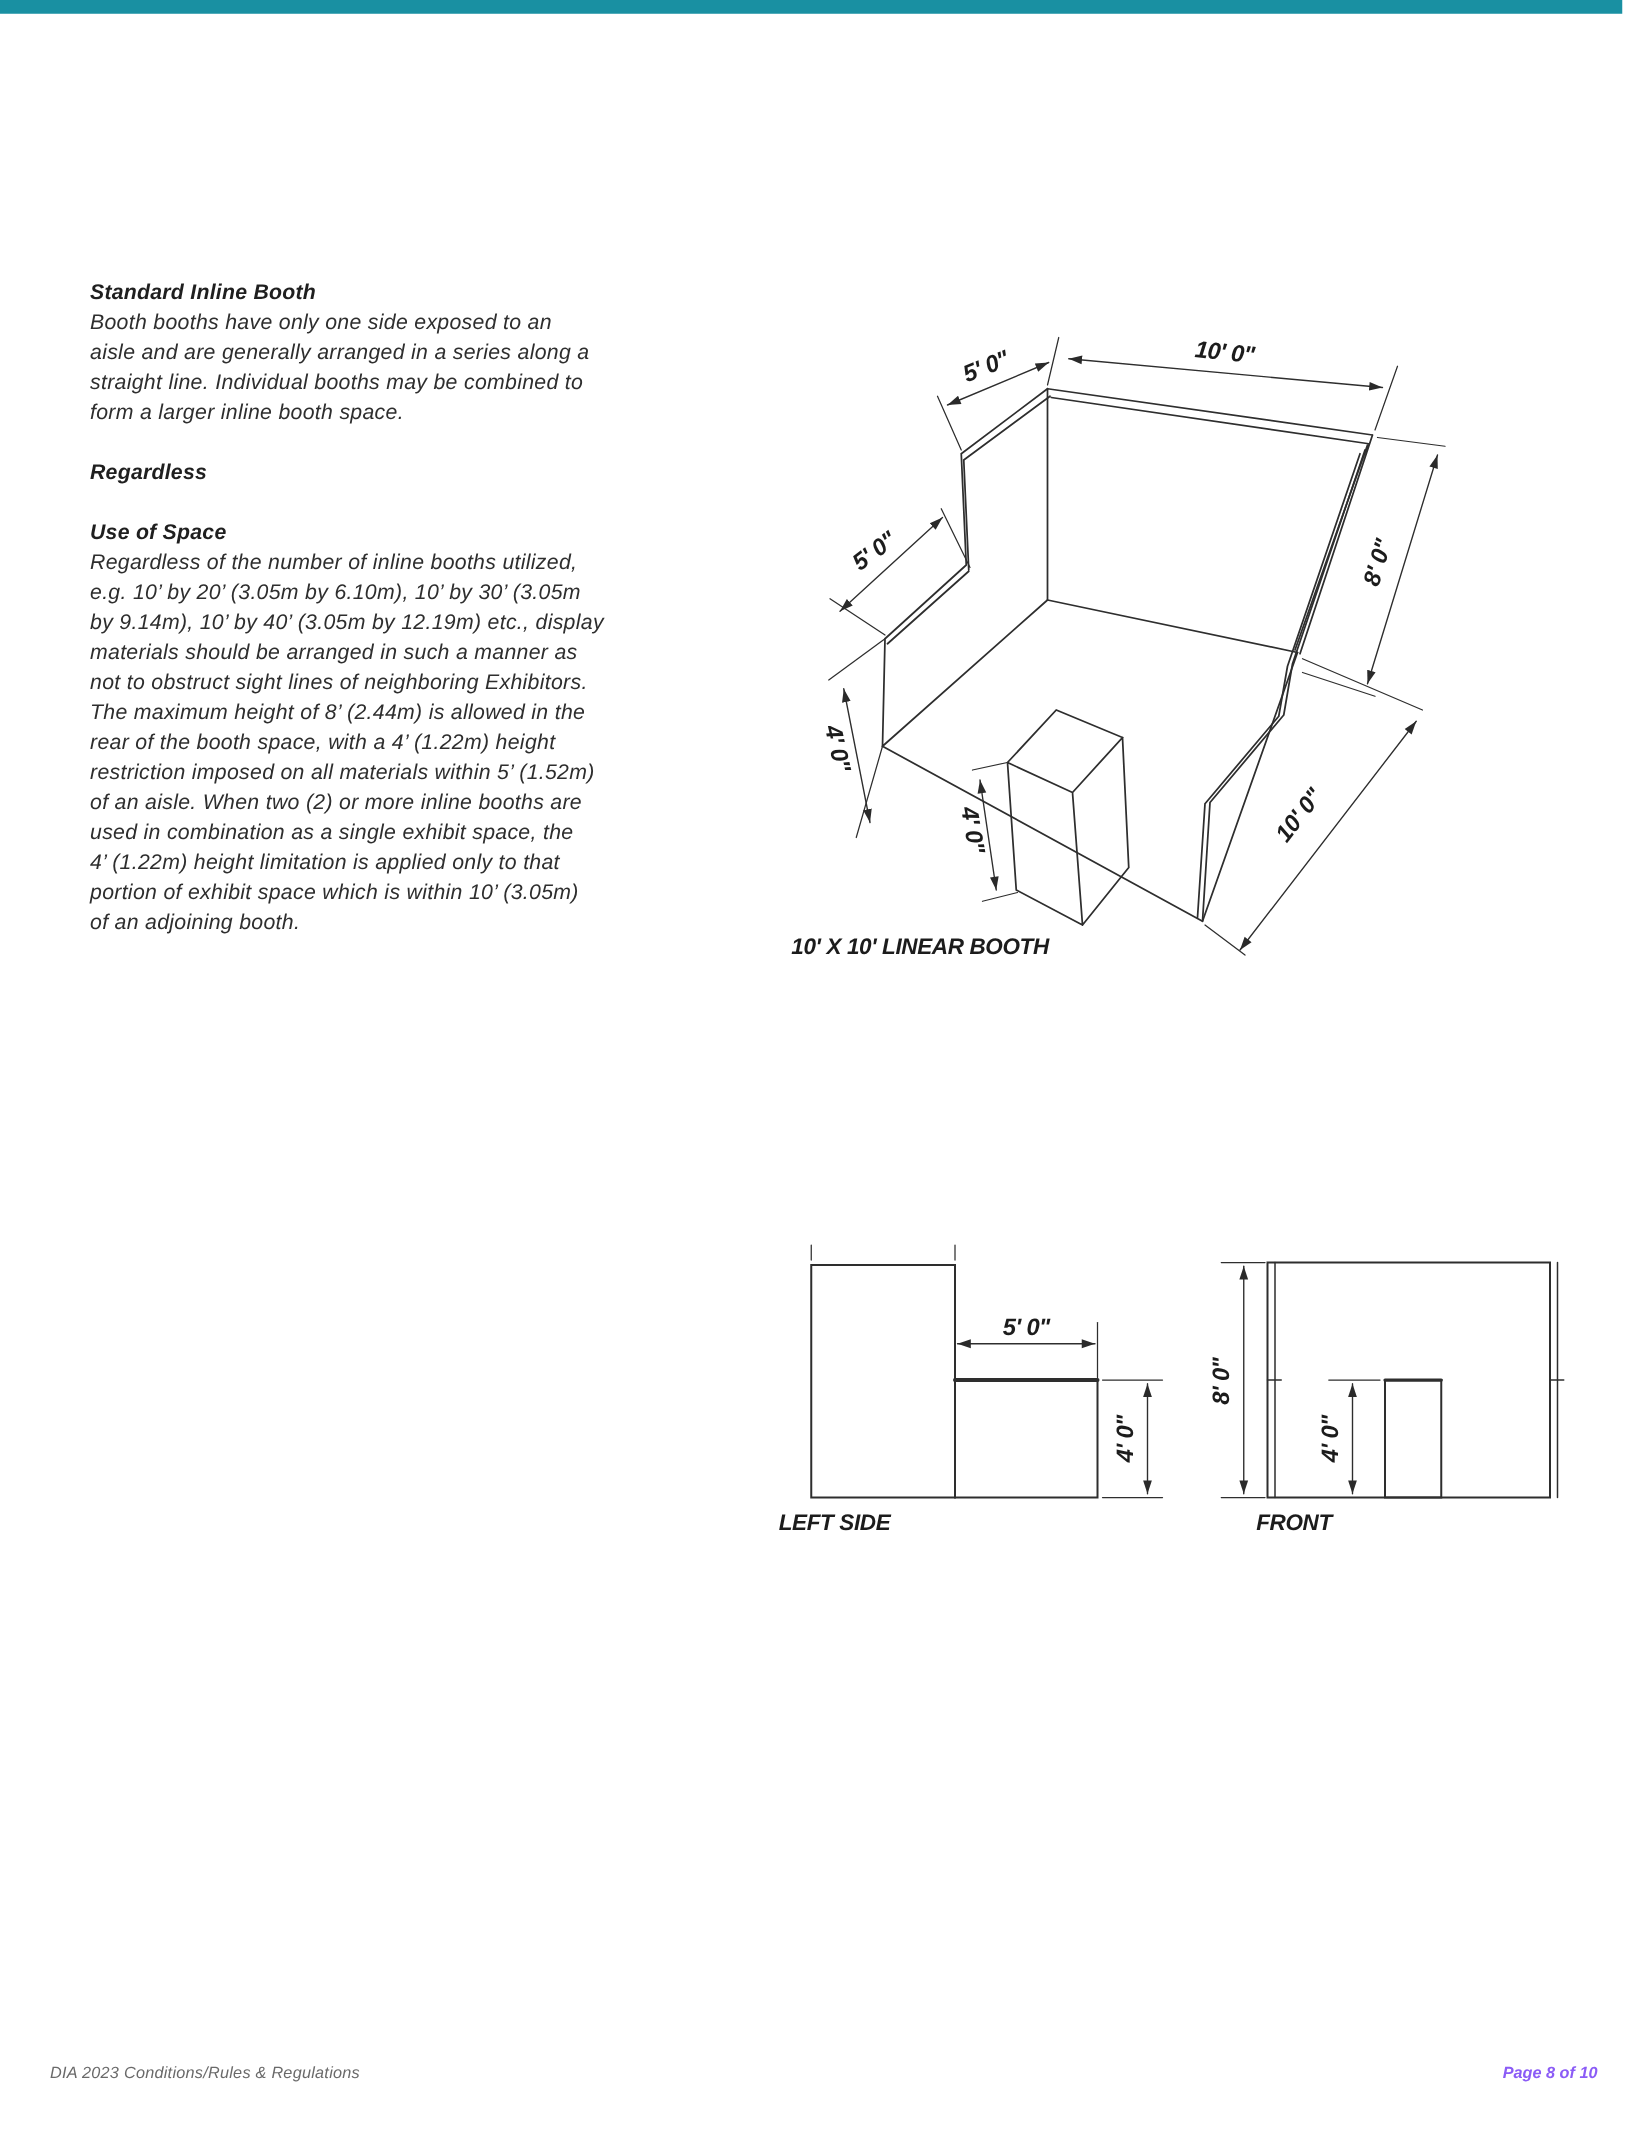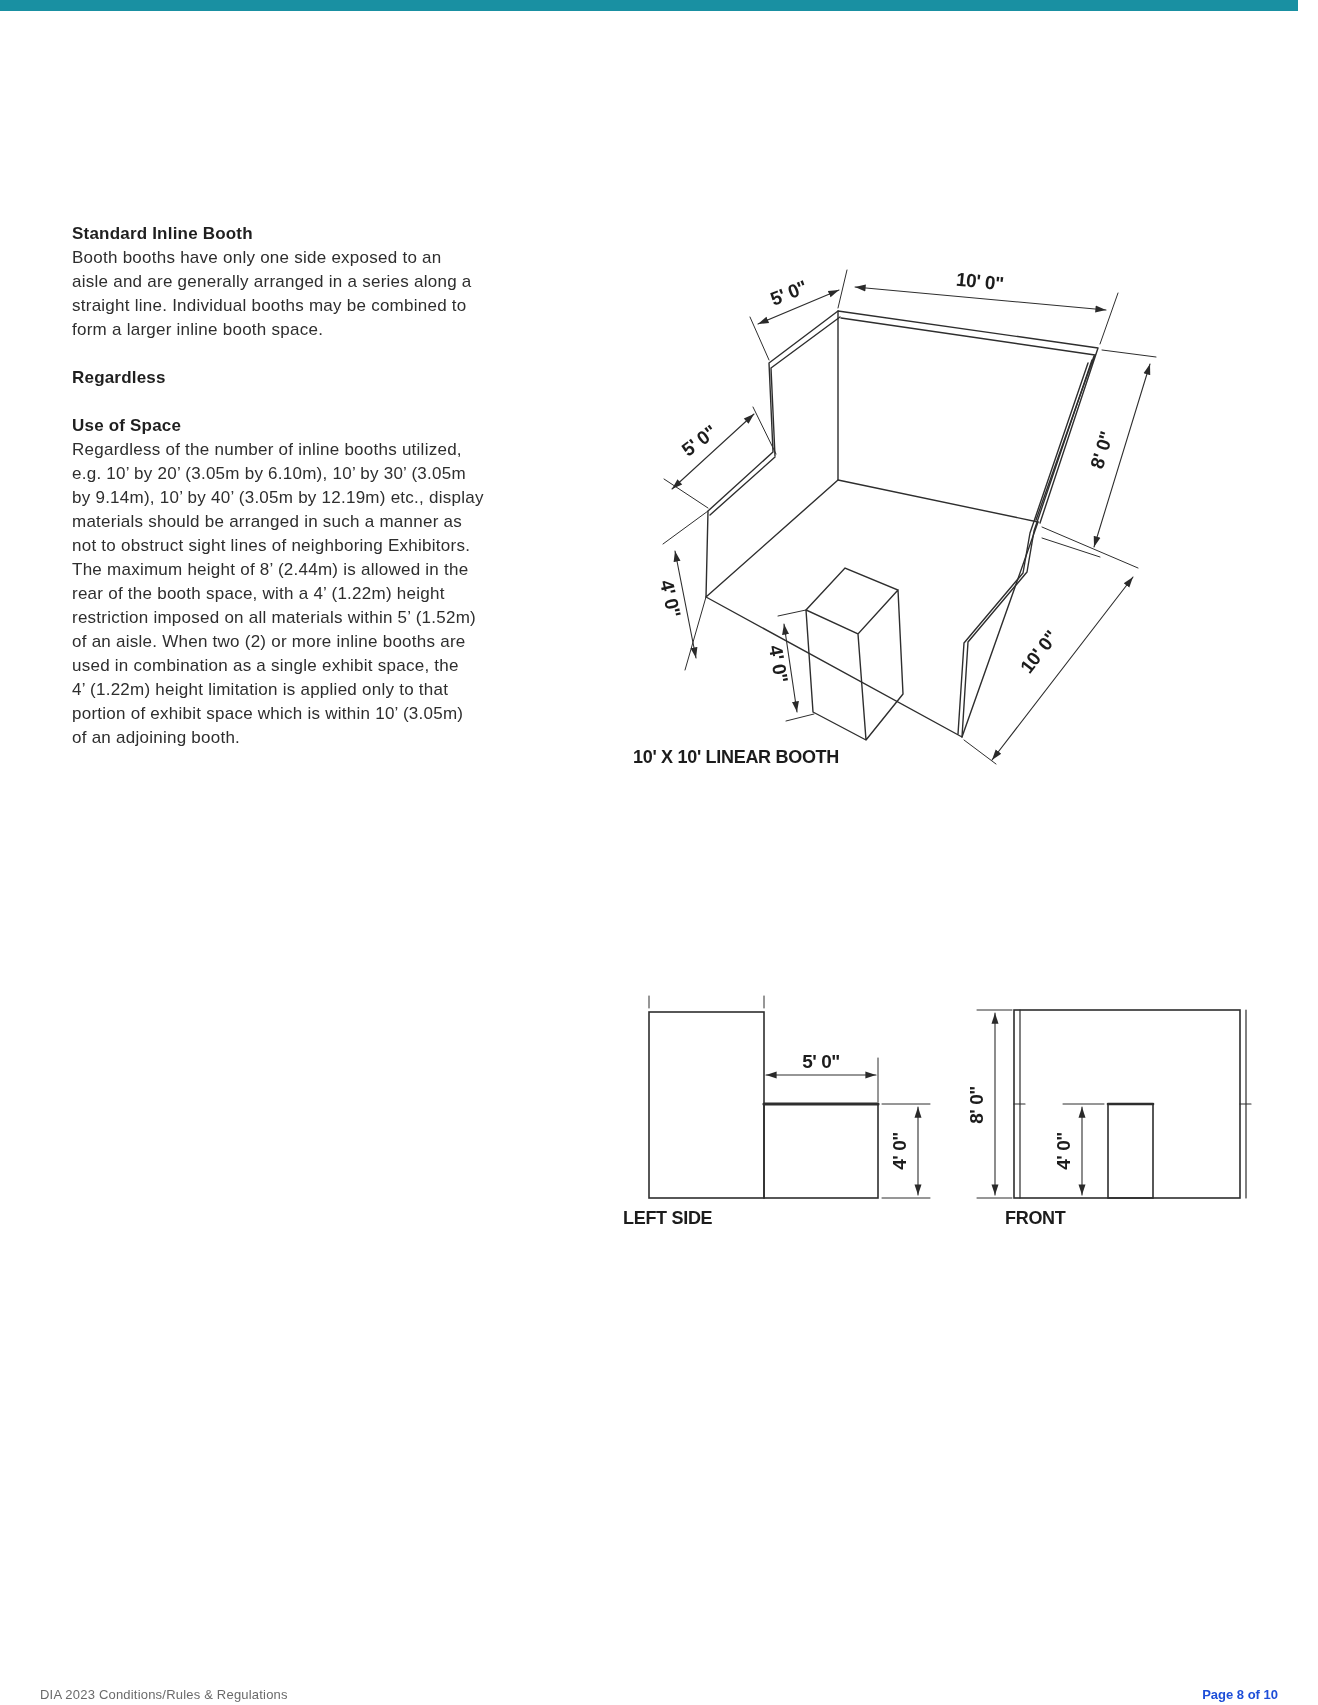--- a/index.html
+++ b/index.html
@@ -2,20 +2,21 @@
 <html><head>
 <meta charset="utf-8">
 <style>
   html,body{margin:0;padding:0;background:#ffffff;}
   .page{
     position:relative;
     width:1298px;height:1705px;
     background:#ffffff;
     font-family:"Liberation Sans",sans-serif;
     overflow:hidden;
+    font-style:italic;
   }
   .topbar{
     position:absolute;left:0;top:0;width:100%;height:11px;
   }
   .textcol{
     position:absolute;left:72px;top:222px;width:500px;
     color:#2e2e2e;
   }
   .textcol section{margin:0 0 24px 0;}
   .textcol h3{
@@ -32,25 +33,25 @@
   svg text{
     font-family:"Liberation Sans",sans-serif;
     font-weight:bold;
     fill:#1c1c1c;
   }
   .dimlbl{font-size:19px;letter-spacing:-.5px;}
   .caplbl{font-size:18px;letter-spacing:-.3px;}
   .footer{
     position:absolute;left:0;top:1650px;width:1318px;
     padding:0 40px;box-sizing:border-box;
-    display:flex;justify-content:space-between;align-items:flex-end;
+    display:flex;justify-content:space-between;align-items:center;
     font-size:13px;
   }
   .footer .left{color:#6a6a6a;letter-spacing:.2px;}
-  .footer .right{color:#1d4ed8;font-weight:bold;margin-top:37px;}
+  .footer .right{color:#8b5cf6;font-weight:bold;}
 </style>
 </head>
 <body>
 
 <div class="page">
 
   <div class="topbar" style="background: rgb(25, 144, 162);"></div>
 
   <div class="textcol">
     <section>

